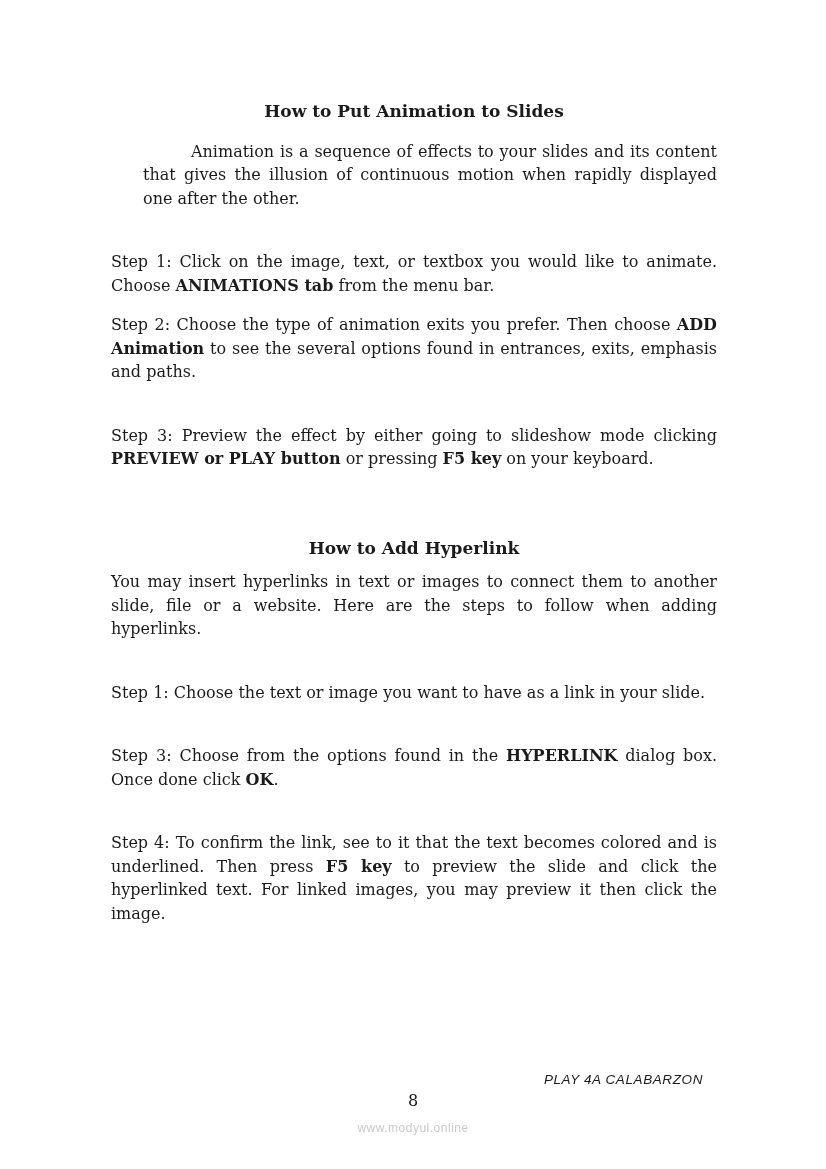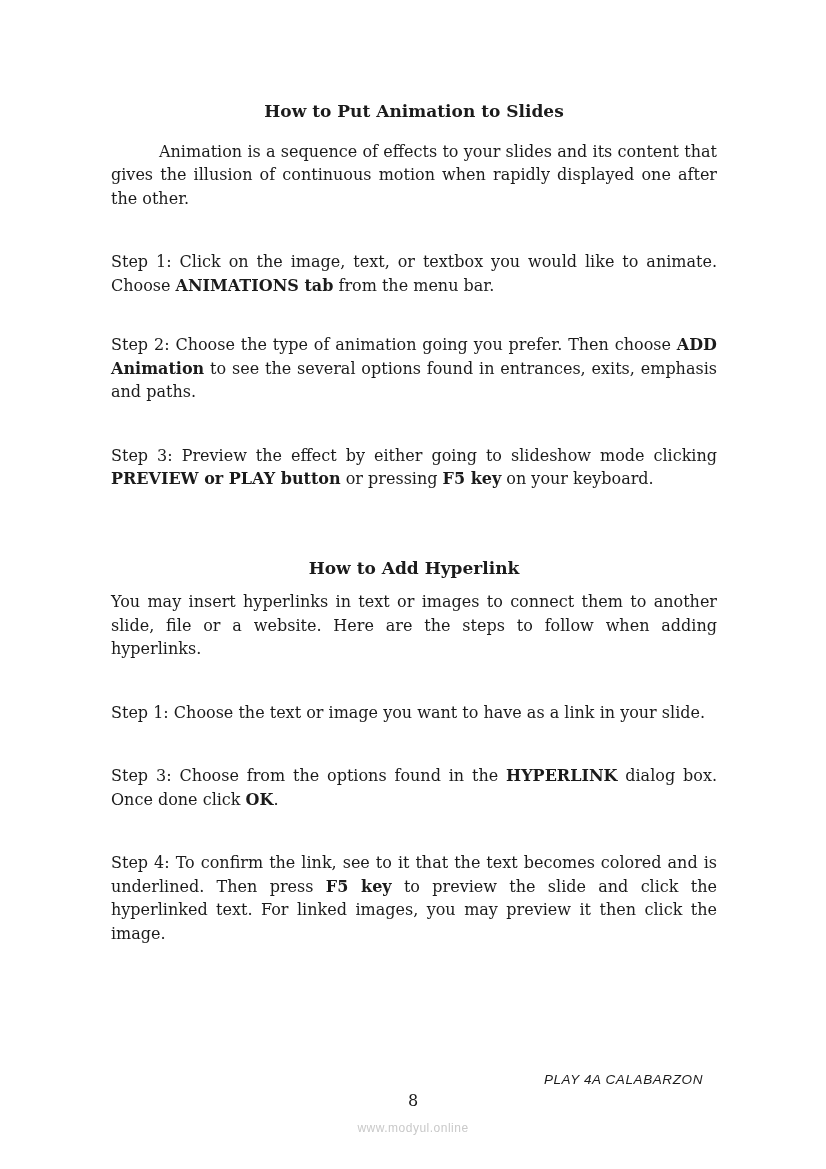--- a/index.html
+++ b/index.html
@@ -30,23 +30,24 @@
     font-weight: bold;
     font-size: 17px;
     text-align: center;
     margin: 0 0 16px 0;
   }
   .content .para {
     margin: 0 0 40px 0;
   }
   .content .para.indent {
     text-indent: 48px;
+    margin-left: 32px;
   }
   
-  .content > div:nth-child(3) { margin-bottom: 36px; }
+  .content > div:nth-child(3) { margin-bottom: 16px; }
   
   .content > div:nth-child(6) { margin-top: 66px; margin-bottom: 10px; }
   .content strong { font-weight: bold; }
 
   .footer-attribution {
     position: absolute;
     top: 1072px;
     right: 123px;
     font-family: "Liberation Sans", sans-serif;
     font-style: italic;
@@ -77,21 +78,21 @@
   }
 </style>
 </head>
 <body>
 
 <div class="page">
   <div class="content" id="doc-content">
       <div class="heading"><span>How to Put Animation to Slides</span></div>
       <div class="para indent"><span>Animation is a sequence of effects to your slides and its content that gives the illusion of continuous motion when rapidly displayed one after the other.</span></div>
       <div class="para"><span>Step 1: Click on the image, text, or textbox you would like to animate. Choose </span><strong>ANIMATIONS tab</strong><span> from the menu bar.</span></div>
-      <div class="para"><span>Step 2: Choose the type of animation going you prefer.  Then choose </span><strong>ADD Animation</strong><span> to see the several options found in entrances, exits, emphasis and paths.</span></div>
+      <div class="para"><span>Step 2: Choose the type of animation exits you prefer.  Then choose </span><strong>ADD Animation</strong><span> to see the several options found in entrances, exits, emphasis and paths.</span></div>
       <div class="para"><span>Step 3: Preview the effect by either going to slideshow mode clicking </span><strong>PREVIEW or PLAY button</strong><span> or pressing </span><strong>F5 key</strong><span> on your keyboard.</span></div>
       <div class="heading"><span>How to Add Hyperlink</span></div>
       <div class="para"><span>You may insert hyperlinks in text or images to connect them to another slide, file or a website. Here are the steps to follow when adding hyperlinks.</span></div>
       <div class="para"><span>Step 1: Choose the text or image you want to have as a link in your slide.</span></div>
       <div class="para"><span>Step 3: Choose from the options found in the </span><strong>HYPERLINK</strong><span> dialog box. Once done click </span><strong>OK</strong><span>.</span></div>
       <div class="para"><span>Step 4: To confirm the link, see to it that the text becomes colored and is underlined. Then press </span><strong>F5 key</strong><span> to preview the slide and click the hyperlinked text. For linked images, you may preview it then click the image.</span></div>
     </div>
   <div class="footer-attribution">PLAY 4A CALABARZON</div>
   <div class="page-number">8</div>
   <div class="watermark">www.modyul.online</div>

